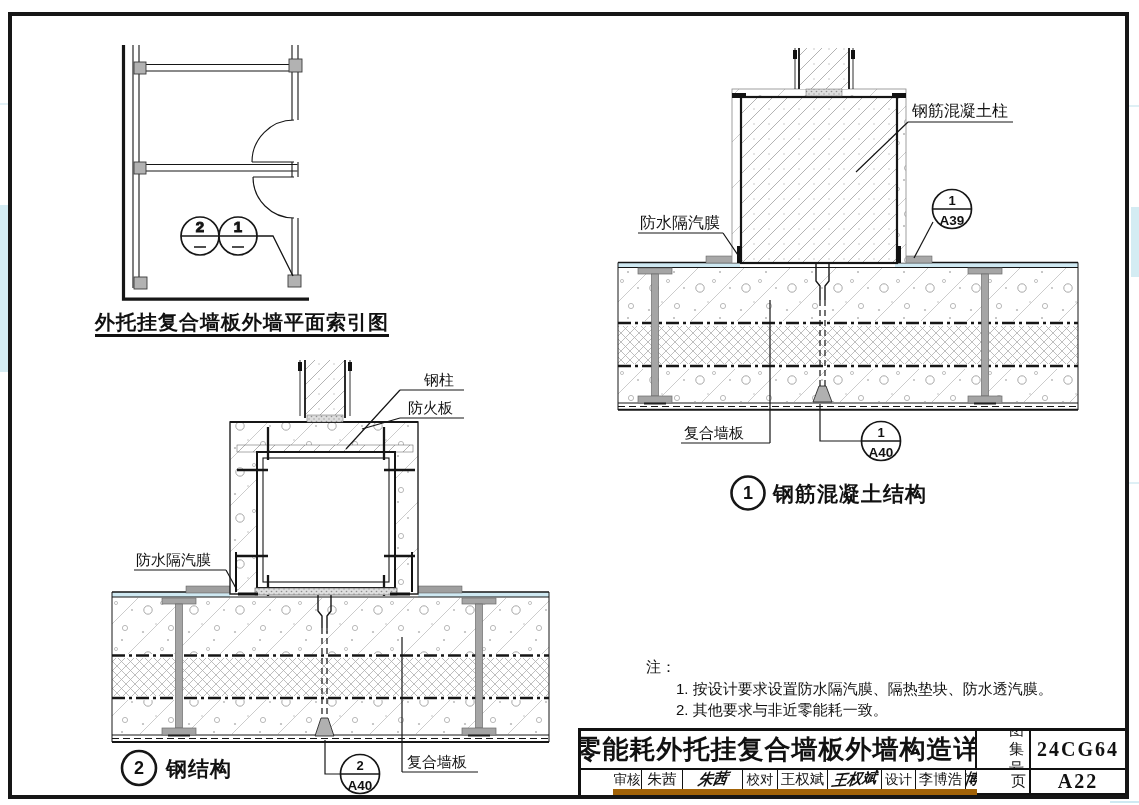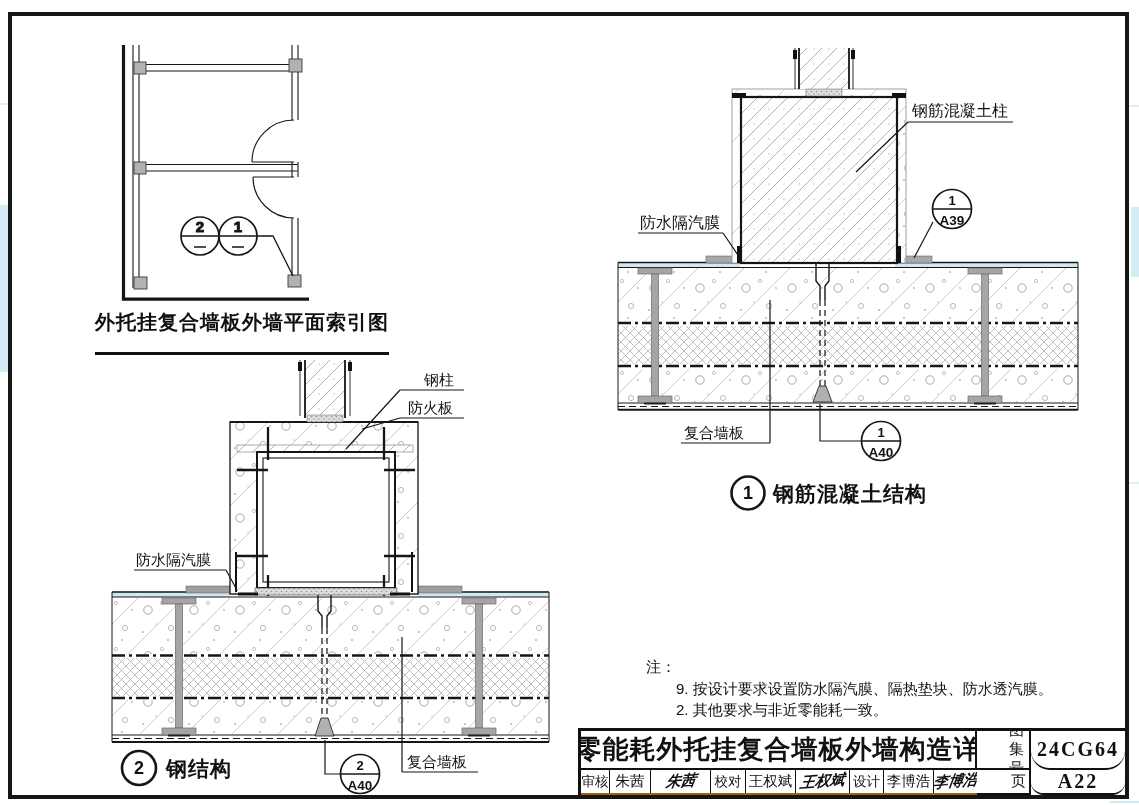--- a/index.html
+++ b/index.html
@@ -4,37 +4,37 @@
 <style>
   html,body{margin:0;padding:0;background:#e8e8e8;}
   .page{position:relative;width:1139px;height:805px;background:#ffffff;overflow:hidden;
         font-family:"Liberation Sans", sans-serif;color:#111;}
   .frame{position:absolute;left:8px;top:12px;width:1121px;height:787px;
          border:4px solid #161616;box-sizing:border-box;}
   .edge-tab{position:absolute;}
   svg.drawing{position:absolute;left:0;top:0;}
   svg text{font-family:"Liberation Sans", sans-serif;fill:#111;}
   .plan-title{position:absolute;left:95px;top:310px;font-size:20px;font-weight:bold;
-              letter-spacing:1px;border-bottom:3px solid #111;padding-bottom:18px;line-height:24px;}
+              letter-spacing:1px;border-bottom:3px solid #111;padding-bottom:0;line-height:24px;}
   .notes{position:absolute;left:646px;top:656px;font-size:15px;line-height:21.5px;white-space:nowrap;}
   .notes .row{display:flex;}
   .notes .prefix{width:30px;}
   .notes .indent{margin-left:30px;}
   
   .tblock{position:absolute;left:578px;top:728px;width:547px;height:67px;
           border-top:3px solid #111;border-left:3px solid #111;box-sizing:border-box;
           display:grid;grid-template-columns:396px 54px 94px;grid-template-rows:39px 25px;}
   .tb{border-right:2px solid #111;border-bottom:2px solid #111;display:flex;
       align-items:center;justify-content:center;overflow:hidden;box-sizing:border-box;}
-  .tb.last-col{border-right:none;border-radius:19px;}
+  .tb.last-col{border-right:none;}
   .tb-title{font-size:26px;font-weight:bold;letter-spacing:1px;white-space:nowrap;}
   .tb-label{font-size:15px;letter-spacing:1px;padding-left:32px;}
   .tb-num{font-size:20px;font-weight:bold;font-family:"Liberation Serif", serif;letter-spacing:2px;}
   .sigrow{display:grid;grid-template-columns:29px 41px 60px 35px 50px 54px 34px 50px auto;
-          border-bottom:2px solid #a16207;box-sizing:border-box;}
+          border-bottom:6px solid #a16207;box-sizing:border-box;margin-left:32px;}
   .sig-cell{border-right:1.5px solid #111;display:flex;align-items:center;justify-content:center;
             font-size:13.5px;white-space:nowrap;overflow:hidden;}
   .sig-cell.name{font-size:14.5px;}
   .sig-cell.sig{font-size:15px;font-weight:bold;font-style:italic;}
   .sig-cell.sig span{display:inline-block;transform:rotate(-4deg) skewX(-12deg);}
   .sig-cell:last-child{border-right:1.5px solid #111;}
 </style>
 </head>
 <body>
 
@@ -274,21 +274,21 @@
       </g>
     </g>
   </svg>
 
   <div class="plan-title">外托挂复合墙板外墙平面索引图</div>
 
   <div class="notes">
     <div class="row">
       <span class="prefix">注：</span>
     </div>
-    <div class="indent">9. 按设计要求设置防水隔汽膜、隔热垫块、防水透汽膜。</div>
+    <div class="indent">1. 按设计要求设置防水隔汽膜、隔热垫块、防水透汽膜。</div>
     <div class="indent">2. 其他要求与非近零能耗一致。</div>
   </div>
 
   <div class="tblock">
     <div class="tb tb-title">近零能耗外托挂复合墙板外墙构造详图</div>
     <div class="tb tb-label">图集号</div>
     <div class="tb tb-num last-col">24CG64</div>
 
     <div class="sigrow">
       <div class="sig-cell">审核</div>

